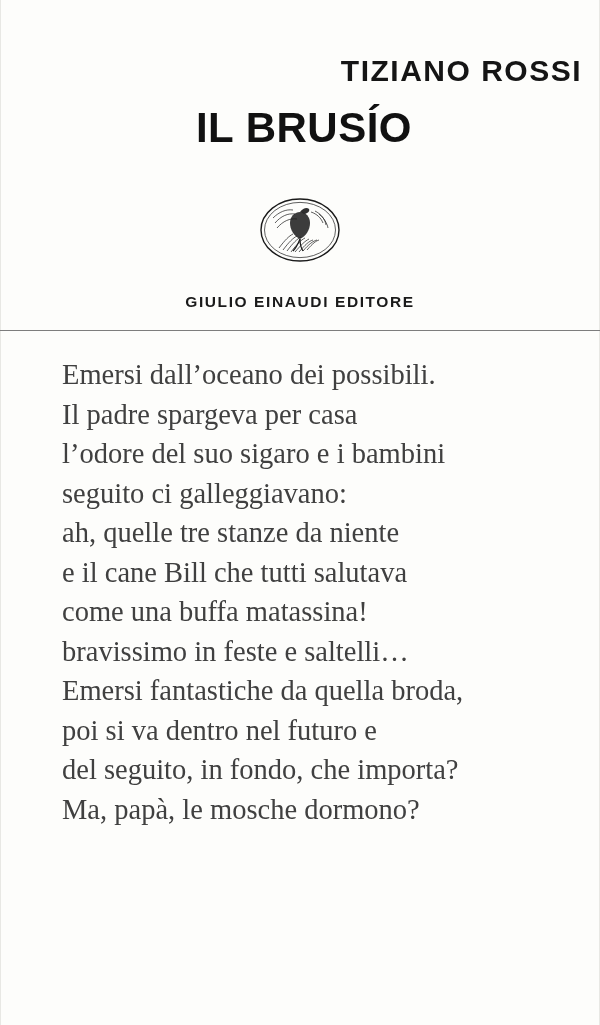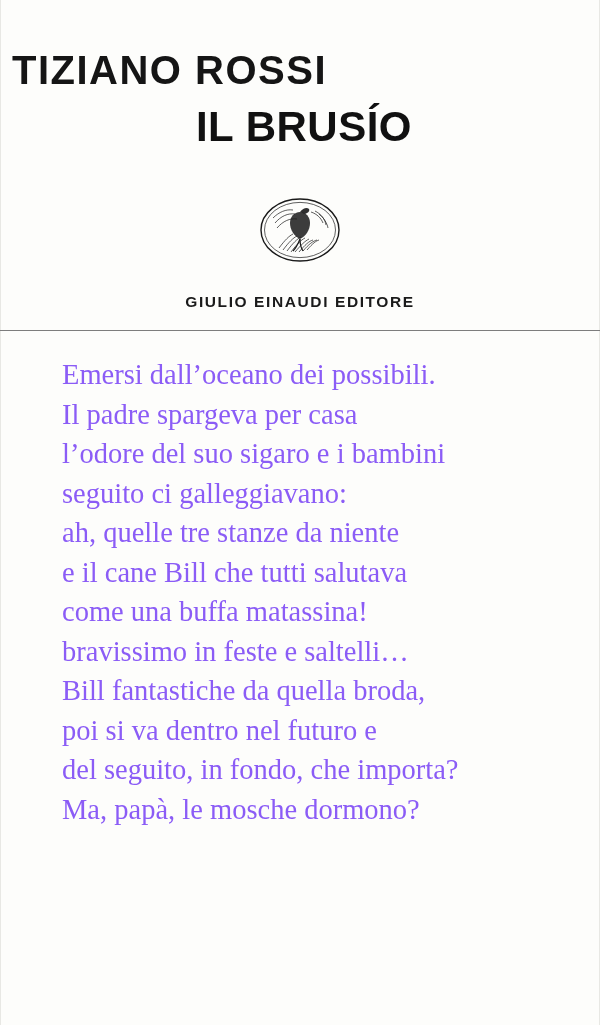--- a/index.html
+++ b/index.html
@@ -24,27 +24,27 @@
 
   
   .top-block {
     position: relative;
     height: 330px;
     box-sizing: border-box;
     padding-top: 36px;
   }
 
   .author {
-    text-align: left;
+    text-align: right;
     font-family: "Liberation Sans", sans-serif;
     font-weight: 700;
-    font-size: 40px;
+    font-size: 30px;
     letter-spacing: 1.5px;
     color: #151515;
-    margin: 12px;
+    margin: 18px;
     line-height: 1.1;
   }
 
   .title {
     text-align: center;
     font-family: "Liberation Sans", sans-serif;
     font-weight: 700;
     font-size: 42px;
     letter-spacing: 0.5px;
     color: #111111;
@@ -91,21 +91,21 @@
   .poem {
     position: absolute;
     top: 355px;
     left: 62px;
     right: 40px;
   }
   .poem-line {
     font-family: "Liberation Serif", serif;
     font-size: 28.5px;
     line-height: 39.5px;
-    color: #8b5cf6;
+    color: #404040;
     white-space: pre;
   }
 
   
   .edge-left, .edge-right {
     position: absolute;
     top: 0;
     bottom: 0;
     width: 1px;
     background: #e8e8e4;
@@ -163,19 +163,19 @@
 
   <div class="poem">
     <div class="poem-line">Emersi dall’oceano dei possibili.</div>
     <div class="poem-line">Il padre spargeva per casa</div>
     <div class="poem-line">l’odore del suo sigaro e i bambini</div>
     <div class="poem-line">seguito ci galleggiavano:</div>
     <div class="poem-line">ah, quelle tre stanze da niente</div>
     <div class="poem-line">e il cane Bill che tutti salutava</div>
     <div class="poem-line">come una buffa matassina!</div>
     <div class="poem-line">bravissimo in feste e saltelli…</div>
-    <div class="poem-line">Bill fantastiche da quella broda,</div>
+    <div class="poem-line">Emersi fantastiche da quella broda,</div>
     <div class="poem-line">poi si va dentro nel futuro e</div>
     <div class="poem-line">del seguito, in fondo, che importa?</div>
     <div class="poem-line">Ma, papà, le mosche dormono?</div>
   </div>
 
 </div>
 
 </body></html>

